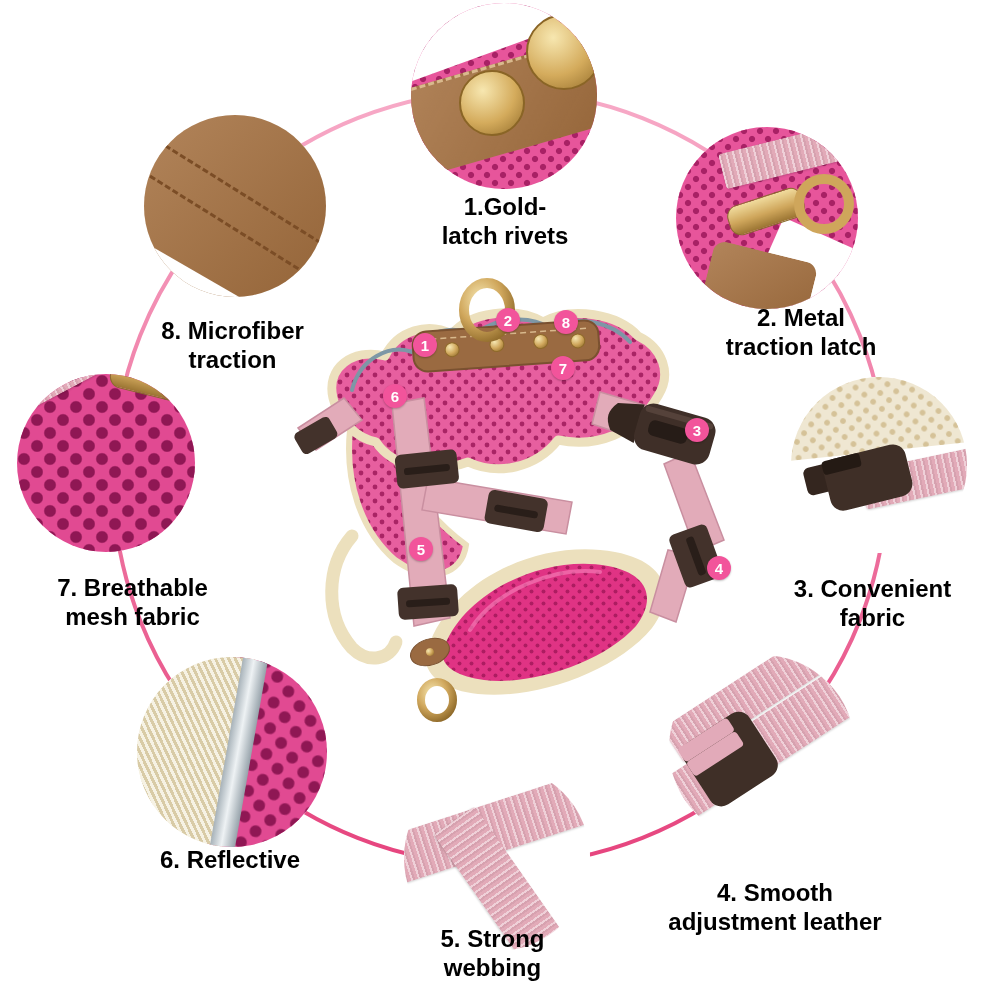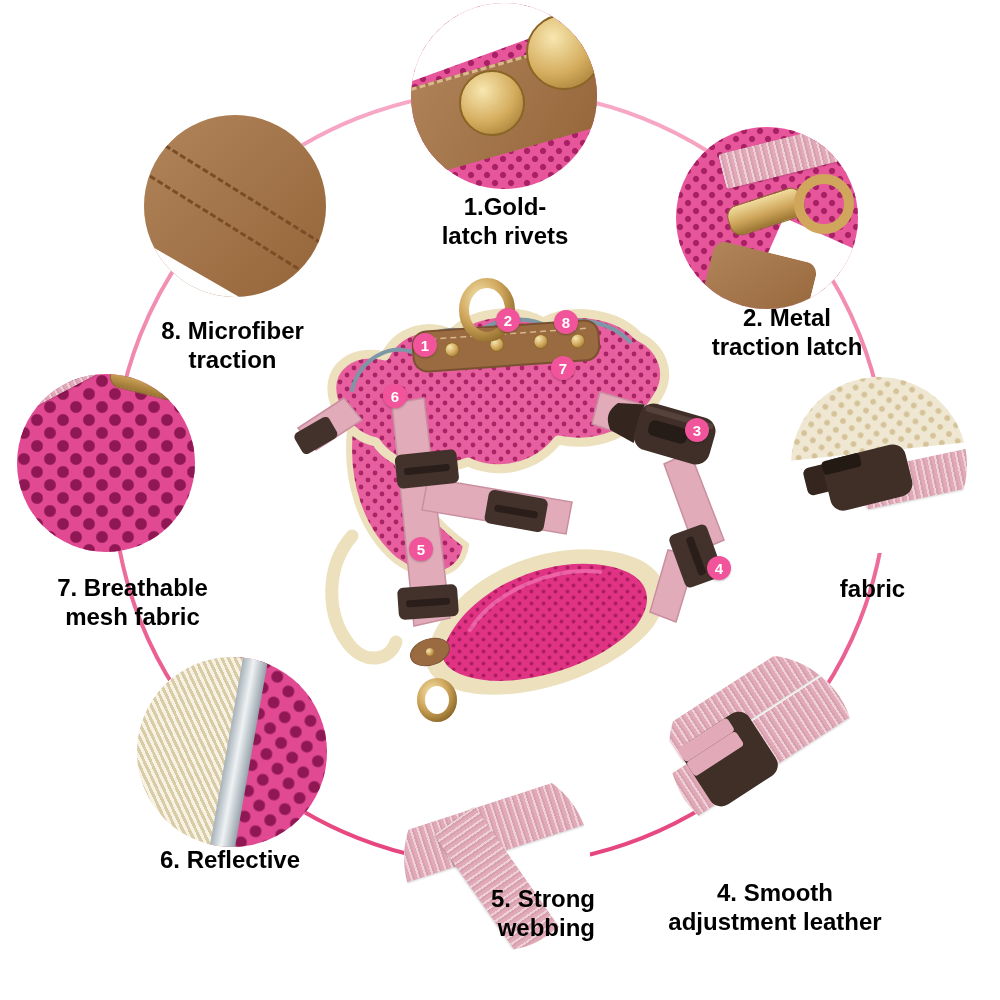--- a/index.html
+++ b/index.html
@@ -59,24 +59,24 @@
   .c2{left:676px;top:127px;width:182px;height:182px;}
   .c3{left:791px;top:377px;width:176px;height:176px;}
   .c4{left:669px;top:655px;width:186px;height:186px;}
   .c5{left:404px;top:765px;width:186px;height:186px;}
   .c6{left:137px;top:657px;width:190px;height:190px;}
   .c7{left:17px;top:374px;width:178px;height:178px;}
   .c8{left:144px;top:115px;width:182px;height:182px;}
 
   
   .l1{left:380px;top:192px;width:250px;}
-  .l2{left:662px;top:303px;width:250px;}
+  .l2{left:676px;top:303px;width:250px;}
   .l3{left:760px;top:574px;width:225px;}
   .l4{left:635px;top:845px;width:280px;margin-top:33px;}
-  .l5{left:390px;top:884px;width:205px;text-align:right;}
+  .l5{left:390px;top:924px;width:205px;}
   .l6{left:110px;top:845px;width:240px;}
   .l7{left:15px;top:573px;width:235px;}
   .l8{left:110px;top:304px;width:245px;margin-top:12px;}
 
   
   .bg1{left:413px;top:333px;} .bg2{left:496px;top:308px;} .bg3{left:685px;top:418px;}
   .bg4{left:707px;top:556px;} .bg5{left:409px;top:537px;} .bg6{left:383px;top:384px;}
   .bg7{left:551px;top:356px;} .bg8{left:554px;top:310px;}
 </style>
 </head>
@@ -246,20 +246,21 @@
 
   <div class="flabel l1">
     <span>1.Gold-</span>
     <span>latch rivets</span>
   </div>
   <div class="flabel l2">
     <span>2. Metal</span>
     <span>traction latch</span>
   </div>
   <div class="flabel l3">
+    <span>3. Convenient</span>
     <span>fabric</span>
   </div>
   <div class="flabel l4">
     <span>4. Smooth</span>
     <span>adjustment leather</span>
   </div>
   <div class="flabel l5">
     <span>5. Strong</span>
     <span>webbing</span>
   </div>

